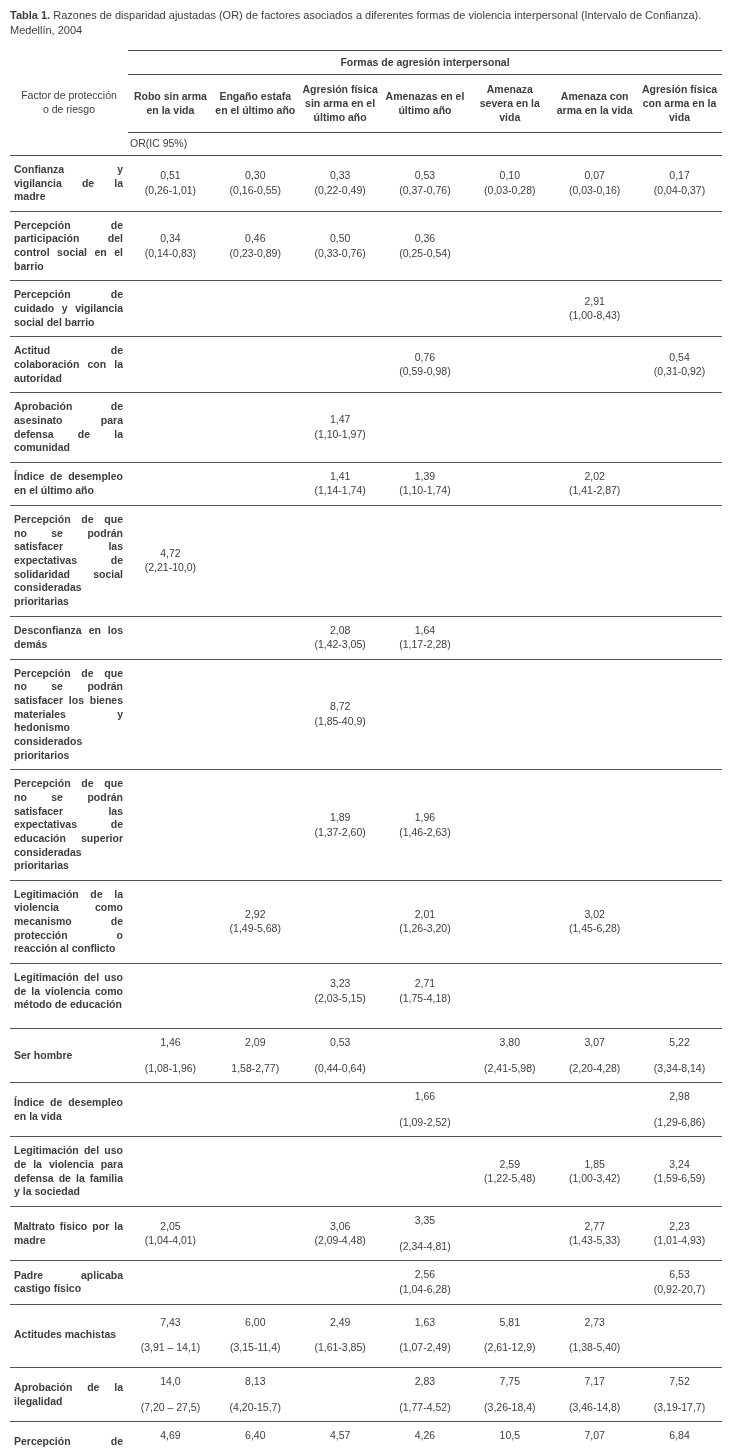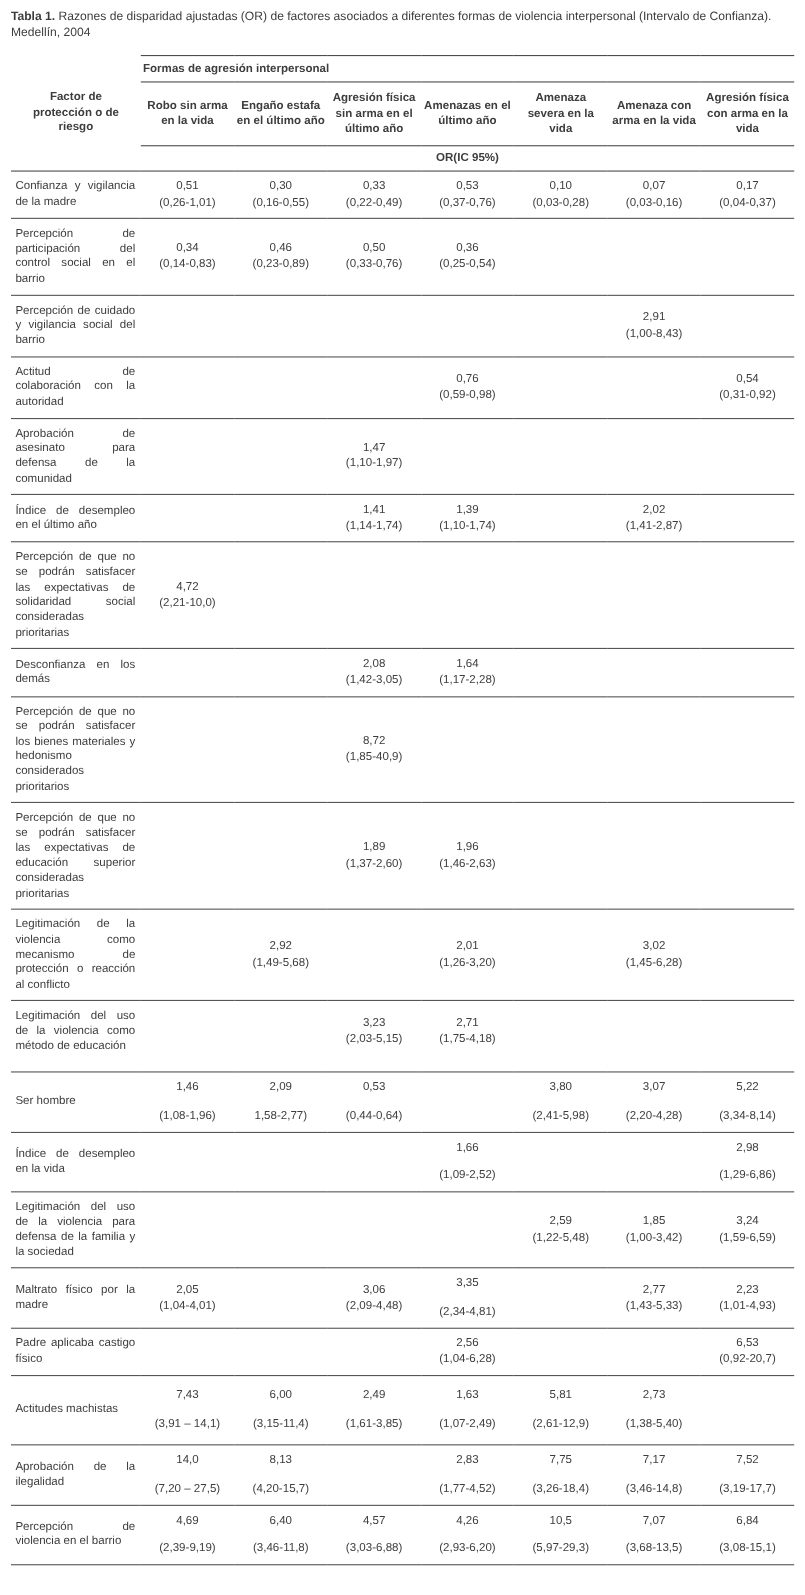--- a/index.html
+++ b/index.html
@@ -29,50 +29,51 @@
   th, td {
     font-size: 10.5px;
     line-height: 1.3;
     vertical-align: middle;
   }
 
   .group-h {
     border-top: 1px solid #4d4d4d;
     border-bottom: 1px solid #4d4d4d;
     font-weight: bold;
-    text-align: left;
+    text-align: center;
     padding: 5px 2px;
   }
   .factor-h {
-    font-weight: bold;
+    font-weight: normal;
     text-align: center;
     padding: 4px 8px;
     border-bottom: 1px solid #4d4d4d;
   }
   .colhead-row th {
     font-weight: bold;
     text-align: center;
     padding: 8px 2px;
     border-bottom: 1px solid #4d4d4d;
     vertical-align: middle;
   }
   .measure-h {
-    font-weight: bold;
-    text-align: center;
+    font-weight: normal;
+    text-align: left;
     padding: 4px 2px;
     border-bottom: 1px solid #4d4d4d;
   }
 
   tbody td {
     border-bottom: 1px solid #555555;
     padding: 7px 3px;
   }
   td.factor {
     text-align: justify;
     padding: 7px 5px 7px 4px;
+    font-weight: bold;
   }
   td.val { text-align: center; }
   td.val .or { margin-bottom: 1px; }
 
   
   tbody tr:nth-child(13) .ci,
   tbody tr:nth-child(14) .ci,
   tbody tr:nth-child(16) td:nth-child(5) .ci,
   tbody tr:nth-child(18) .ci,
   tbody tr:nth-child(19) .ci,

